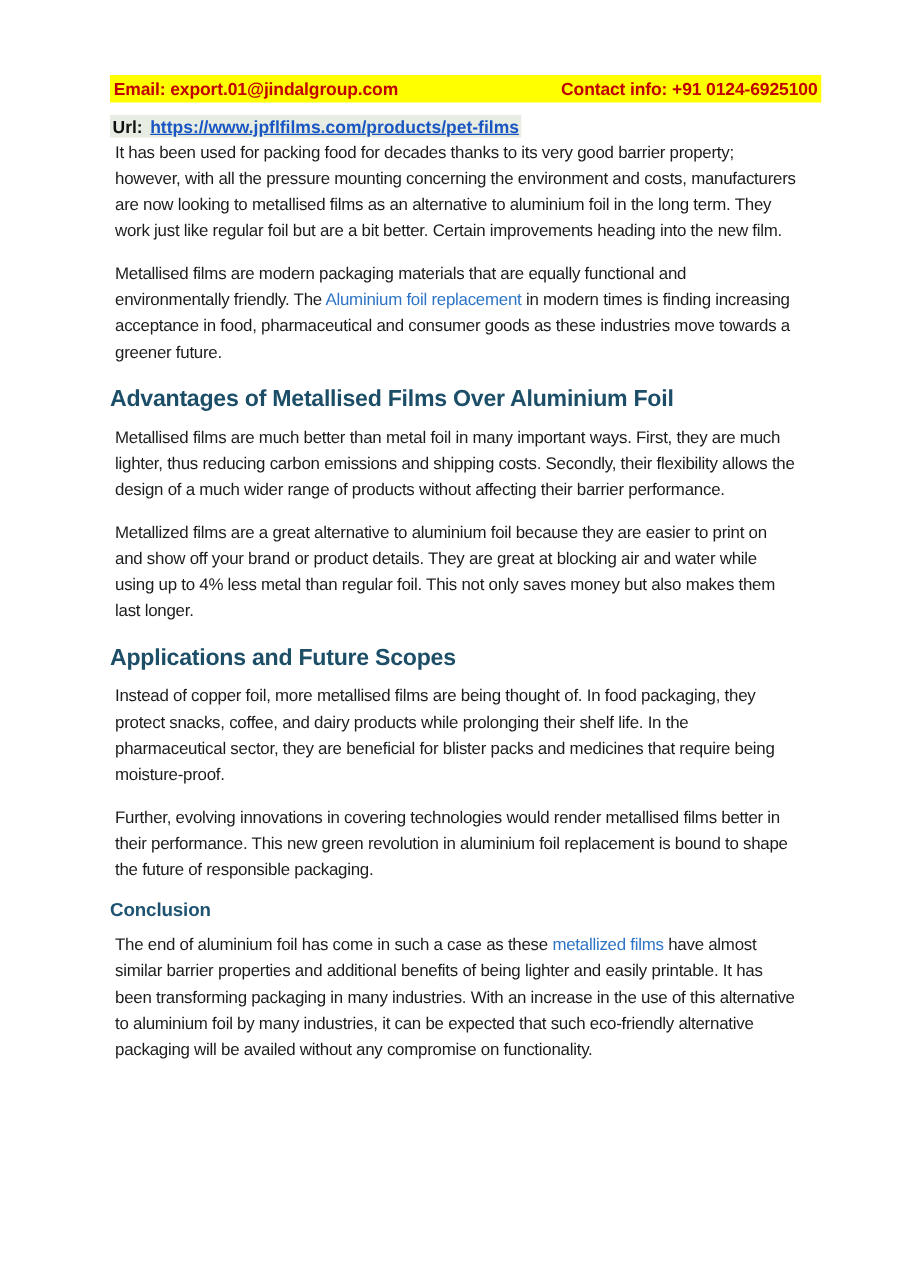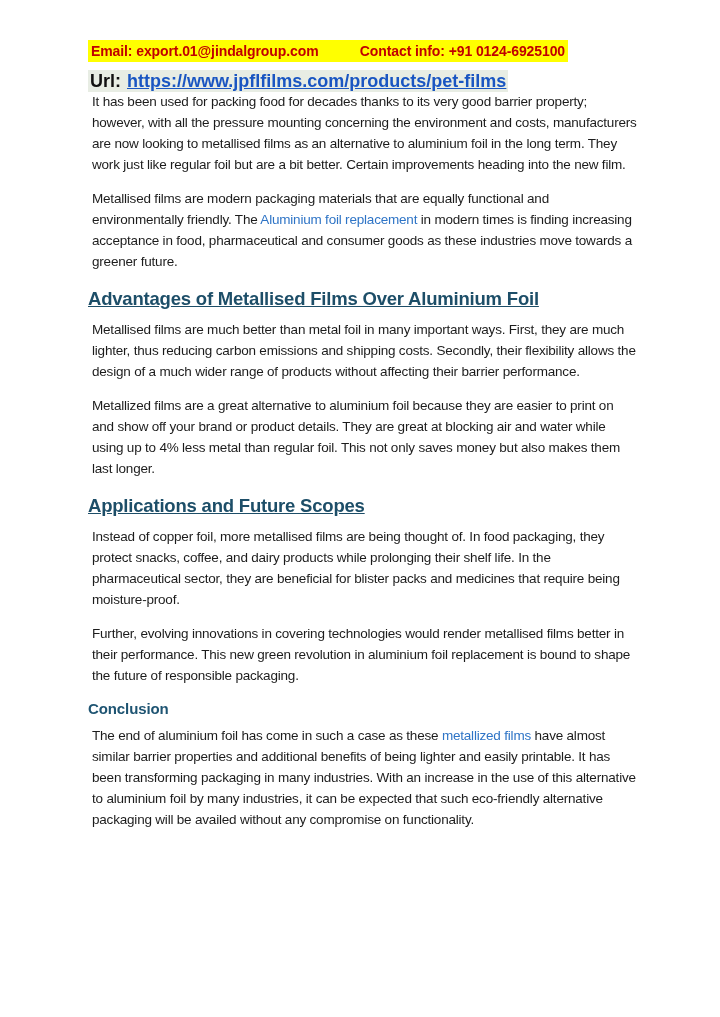--- a/index.html
+++ b/index.html
@@ -21,34 +21,35 @@
     background: var(--page-bg);
     font-family: "Liberation Sans", sans-serif;
     overflow: hidden;
   }
   .page {
     width: 720px;
     height: 1017px;
     padding: 40px 82px 40px 88px;
   }
   .contact-band {
-    width: 480px;
+    width: 569px;
     display: flex;
     justify-content: space-between;
     background: var(--highlight-yellow);
     color: var(--header-text-red);
     font-weight: 700;
     font-size: 14px;
     line-height: 20px;
     padding: 1px 3px;
     letter-spacing: -0.1px;
+    margin-top: 20px;
   }
   .url-row {
     margin-top: 9px;
-    font-size: 18px;
+    font-size: 14px;
     font-weight: 700;
     line-height: 20px;
   }
   .url-hl {
     background: var(--url-highlight);
     padding: 1px 2px;
   }
   .url-label { color: #111111; margin-right: 6px; }
   .url-link { color: var(--url-link-blue); text-decoration: underline; cursor: pointer; }
   h1 {
@@ -66,21 +67,20 @@
     color: var(--body-text);
     letter-spacing: -0.2px;
   }
   h2 {
     margin: 16px 0 9px 0;
     font-size: 18.5px;
     line-height: 22px;
     color: var(--heading-blue);
     letter-spacing: -0.2px;
     font-weight: 700;
-    text-decoration: underline;
   }
   h3 {
     margin: 14px 0 7px 0;
     font-size: 15px;
     line-height: 18px;
     color: var(--conclusion-blue);
     letter-spacing: -0.1px;
     font-weight: 700;
   }
   .inline-link {

